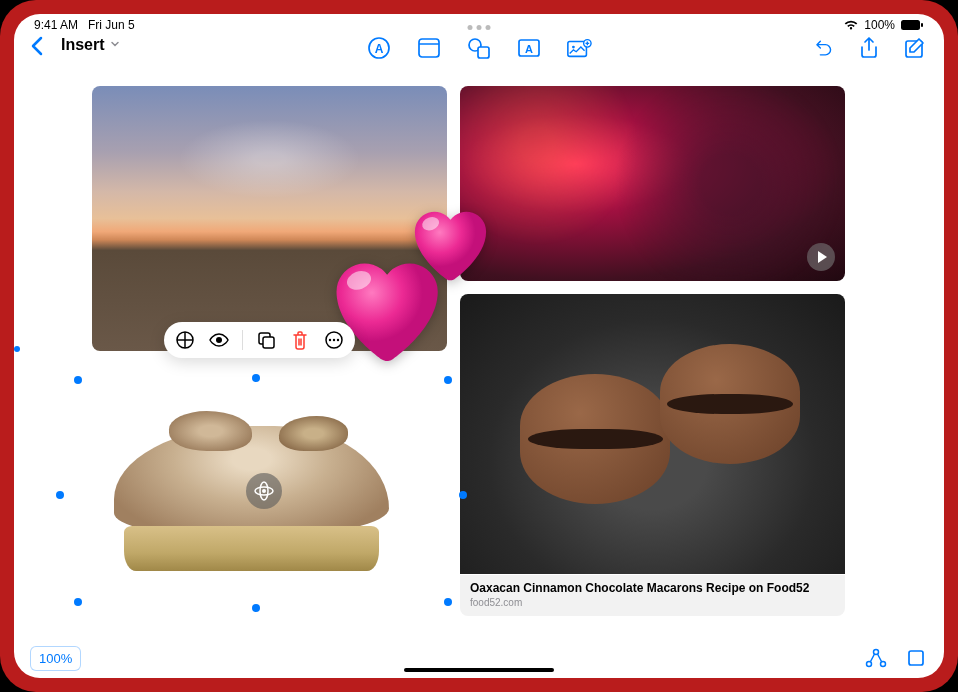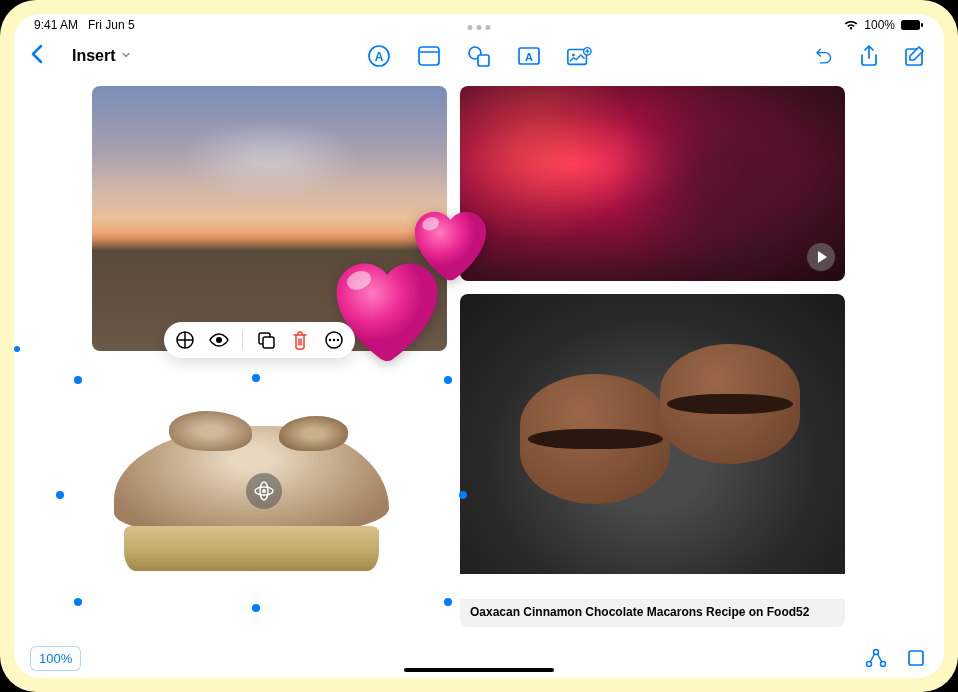--- a/index.html
+++ b/index.html
@@ -7,21 +7,21 @@
       font-family: -apple-system, BlinkMacSystemFont, 'Helvetica Neue', sans-serif;
       background: #000;
       width: 958px;
       height: 692px;
       overflow: hidden;
       position: relative;
     }
     .device-frame {
       width: 958px;
       height: 692px;
-      background: #fef9c3;
+      background: #b91c1c;
       border-radius: 36px;
       padding: 14px;
       position: relative;
     }
     .screen {
       width: 100%;
       height: 100%;
       background: #fff;
       border-radius: 26px;
       overflow: hidden;
@@ -47,23 +47,23 @@
       gap: 4px;
     }
     .multitask-dots span {
       width: 5px; height: 5px; border-radius: 50%; background: #bbb;
     }
     .wifi-icon, .battery-icon { display: inline-flex; align-items: center; }
     
     .toolbar {
       height: 40px;
       display: flex;
-      align-items: center;
+      align-items: flex-start;
       padding: 0 16px;
-      gap: 24px;
+      gap: 13px;
     }
     .back-btn { color: #007AFF; }
     .title-btn {
       display: flex;
       align-items: center;
       gap: 4px;
       font-size: 16px;
       font-weight: 600;
       color: #000;
       margin-left: 4px;
@@ -180,21 +180,21 @@
       height: 16%;
       background: #2a1810;
       border-radius: 50% / 60%;
     }
     .macaron1 { left: 60px; top: 80px; width: 150px; height: 130px; }
     .macaron2 { left: 200px; top: 50px; width: 140px; height: 120px; }
     
     .link-card {
       position: absolute;
       left: 446px;
-      top: 523px;
+      top: 499px;
       width: 385px;
       background: #f2f2f2;
       border-radius: 0 0 8px 8px;
       padding: 6px 10px 8px;
     }
     .link-title { font-size: 12px; font-weight: 600; color: #000; }
     .link-domain { font-size: 10px; color: #8e8e93; margin-top: 2px; }
     
     .object-3d {
       position: absolute;
@@ -470,20 +470,21 @@
       <div class="photo-party">
         <div class="play-button"></div>
       </div>
 
       <div class="photo-macaron">
         <div class="macaron macaron1"></div>
         <div class="macaron macaron2"></div>
       </div>
       <div class="link-card">
         <div class="link-title">Oaxacan Cinnamon Chocolate Macarons Recipe on Food52</div>
+        <div class="link-domain">food52.com</div>
       </div>
 
       <div class="object-3d">
         <div class="pie-top"></div>
         <div class="pie-base"></div>
         <div class="rotate-3d-badge">
           <svg width="22" height="22" viewBox="0 0 22 22">
               <ellipse cx="11" cy="11" rx="9" ry="4" stroke="#fff" stroke-width="1.5" fill="none"></ellipse>
               <ellipse cx="11" cy="11" rx="4" ry="9" stroke="#fff" stroke-width="1.5" fill="none"></ellipse>
               <circle cx="11" cy="11" r="2" fill="#fff"></circle>

